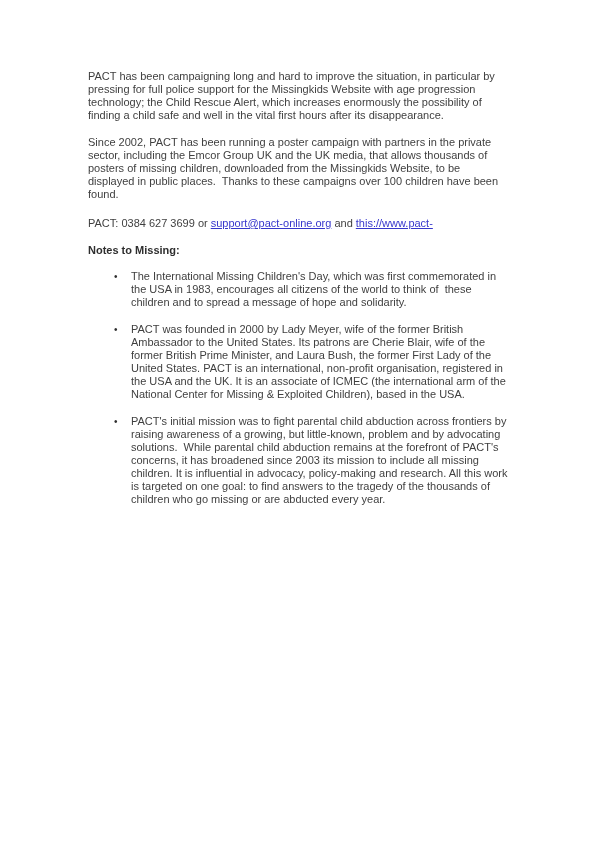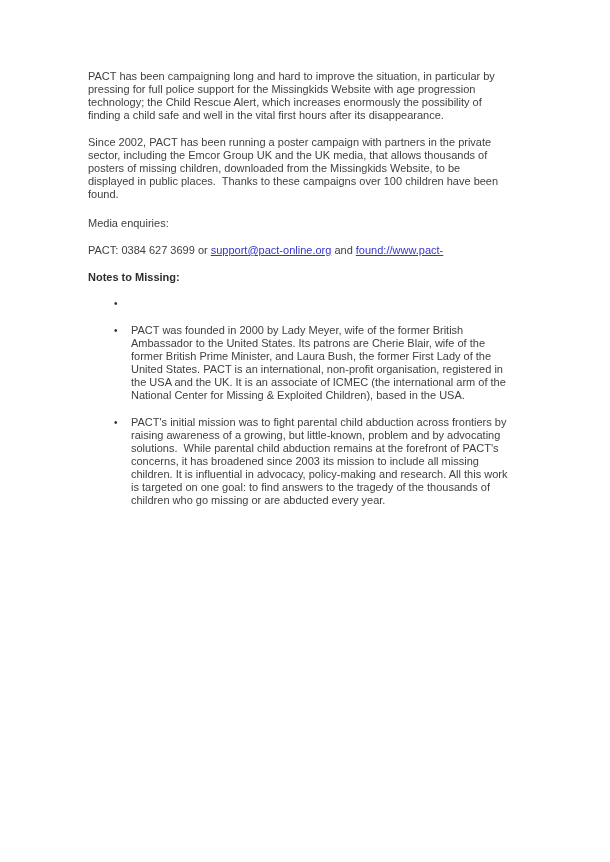--- a/index.html
+++ b/index.html
@@ -68,29 +68,31 @@
 technology; the Child Rescue Alert, which increases enormously the possibility of
 finding a child safe and well in the vital first hours after its disappearance.</div>
 
   <div class="block para-poster">Since 2002, PACT has been running a poster campaign with partners in the private
 sector, including the Emcor Group UK and the UK media, that allows thousands of
 posters of missing children, downloaded from the Missingkids Website, to be
 displayed in public places.  Thanks to these campaigns over 100 children have been
 found.</div>
 
 
-  <div class="block media-label">Media enquiries:</div>
 
-  <div class="block contact"><span>PACT: 0384 627 3699 or </span><span class="lnk">support@pact-online.org</span><span> and </span><span class="lnk">found://www.pact-</span><br></div>
+  <div class="block contact"><span>PACT: 0384 627 3699 or </span><span class="lnk">support@pact-online.org</span><span> and </span><span class="lnk">this://www.pact-</span><br></div>
 
 
   <div class="block notes-head">Notes to Missing:</div>
 
   <div class="bullet-item">
     <span class="bullet-marker">•</span>
+    <span class="bullet-text">The International Missing Children's Day, which was first commemorated in
+the USA in 1983, encourages all citizens of the world to think of  these
+children and to spread a message of hope and solidarity.</span>
   </div>
 
   <div class="bullet-item">
     <span class="bullet-marker">•</span>
     <span class="bullet-text">PACT was founded in 2000 by Lady Meyer, wife of the former British
 Ambassador to the United States. Its patrons are Cherie Blair, wife of the
 former British Prime Minister, and Laura Bush, the former First Lady of the
 United States. PACT is an international, non-profit organisation, registered in
 the USA and the UK. It is an associate of ICMEC (the international arm of the
 National Center for Missing &amp; Exploited Children), based in the USA.</span>

